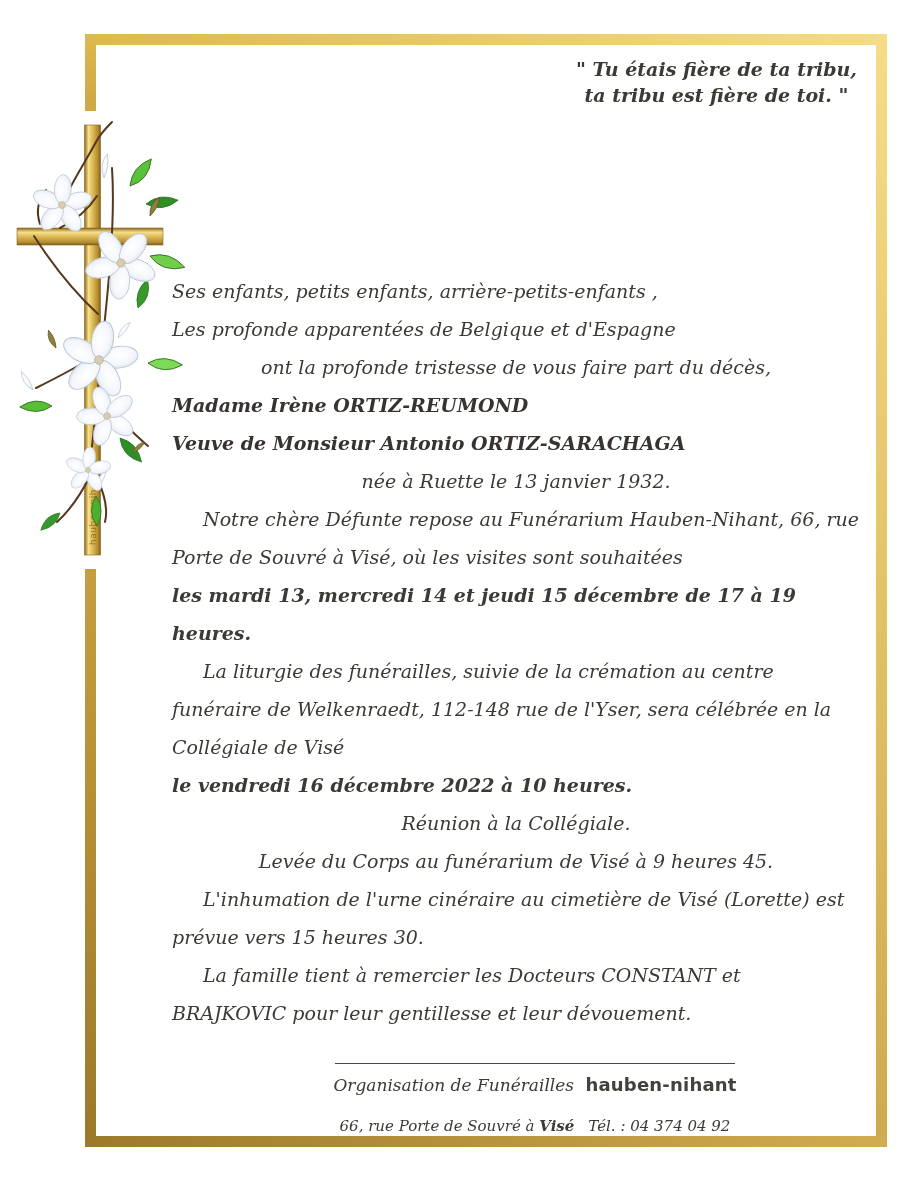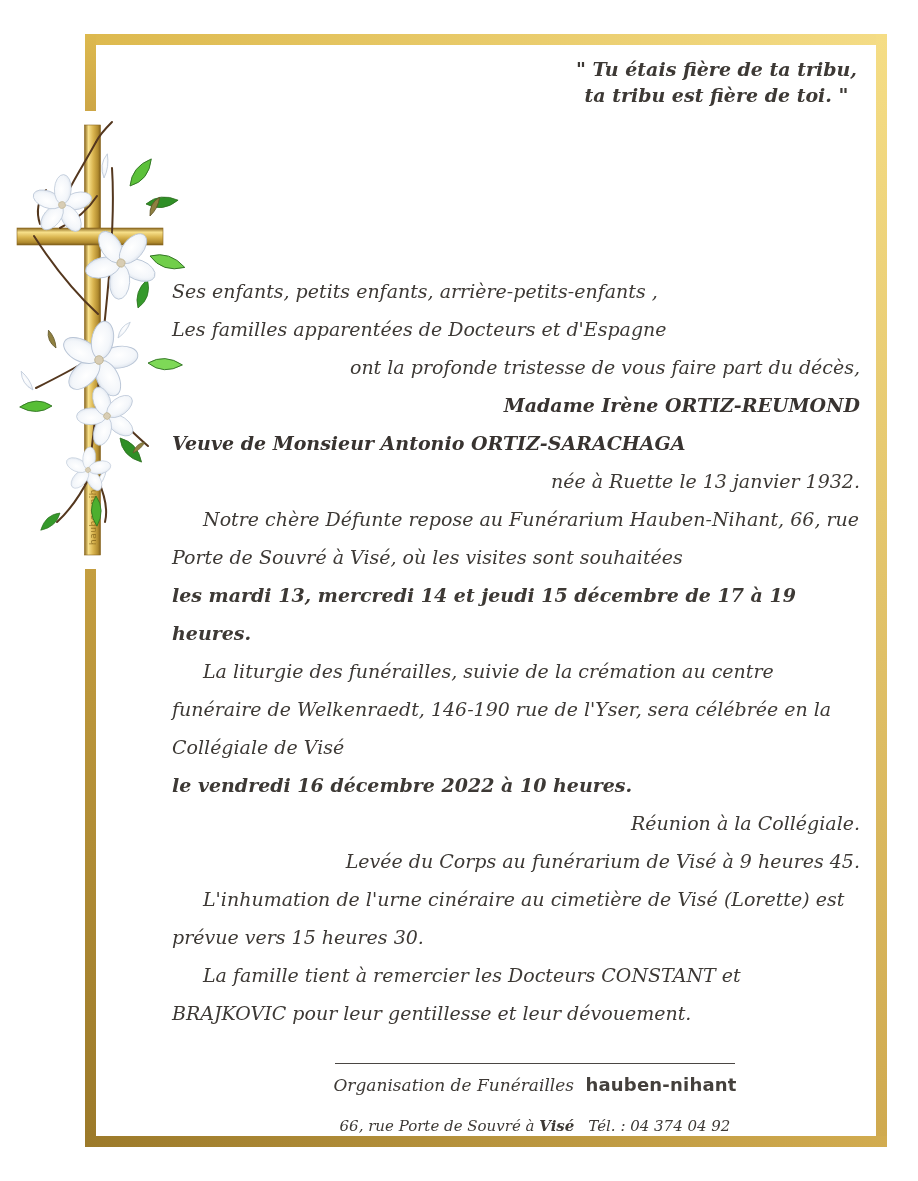--- a/index.html
+++ b/index.html
@@ -23,25 +23,25 @@
     font-style:italic; font-size:19px; line-height:26px; color:#3d3935; font-weight:600;
   }
 
   
   .art { position:absolute; left:0; top:108px; width:212px; height:492px; }
 
   
   .content { position:absolute; left:172px; top:272px; width:688px; }
   .content p { margin:0; font-style:italic; font-size:19px; line-height:38px; }
   .indent { text-indent:31px; }
-  .center { text-align:right; }
+  .center { text-align:center; }
   .sched  { font-weight:bold; font-size:20.5px; }
   .date-line { font-weight:bold; font-size:23px; line-height:40px; text-align:left; }
   .name-title {
-    font-weight:bold; font-style:italic; text-align:right;
+    font-weight:bold; font-style:italic; text-align:left;
     font-size:33px; line-height:44px; margin:6px 0 0 0; color:#383330;
   }
   .widow-line {
     font-weight:bold; font-style:italic; text-align:left;
     font-size:23px; line-height:36px; margin:8px 0 0 0; color:#383330;
   }
   .mt0{margin-top:0} .mt2{margin-top:2px} .mt4{margin-top:4px} .mt6{margin-top:6px}
   .mt8{margin-top:8px} .mt14{margin-top:14px}
 
   
@@ -153,31 +153,31 @@
         <use href="#flw" transform="translate(121,155) rotate(22) scale(1.25)"></use>
         <use href="#flw" transform="translate(99,252) rotate(-8) scale(1.35)"></use>
         <use href="#flw" transform="translate(107,308) rotate(35) scale(1.05)"></use>
         <use href="#flw" transform="translate(88,362) rotate(60) scale(0.8)"></use>
       </g>
     </svg>
   </div>
 
   <div class="content">
     <p>Ses enfants, petits enfants, arrière-petits-enfants ,</p>
-    <p>Les familles apparentées de Docteurs et d'Espagne</p>
+    <p>Les profonde apparentées de Belgique et d'Espagne</p>
     <p class="center mt14">ont la profonde tristesse de vous faire part du décès,</p>
 
     <p class="name-title">Madame Irène ORTIZ-REUMOND</p>
     <p class="widow-line">Veuve de Monsieur Antonio ORTIZ-SARACHAGA</p>
     <p class="center mt4">née à Ruette le 13 janvier 1932.</p>
 
     <p class="indent mt8">Notre chère Défunte repose au Funérarium Hauben-Nihant, 66, rue Porte de Souvré à Visé, où les visites sont souhaitées</p>
     <p class="sched">les mardi 13, mercredi 14 et jeudi 15 décembre de 17 à 19 heures.</p>
 
-    <p class="indent mt6">La liturgie des funérailles, suivie de la crémation au centre funéraire de Welkenraedt, 146-190 rue de l'Yser, sera célébrée en la Collégiale de Visé</p>
+    <p class="indent mt6">La liturgie des funérailles, suivie de la crémation au centre funéraire de Welkenraedt, 112-148 rue de l'Yser, sera célébrée en la Collégiale de Visé</p>
     <p class="date-line mt2">le vendredi 16 décembre 2022 à 10 heures.</p>
 
     <p class="center mt0">Réunion à la Collégiale.</p>
     <p class="center mt4">Levée du Corps au funérarium de Visé à 9 heures 45.</p>
 
     <p class="indent mt0">L'inhumation de l'urne cinéraire au cimetière de Visé (Lorette) est prévue vers 15 heures 30.</p>
     <p class="indent mt4">La famille tient à remercier les Docteurs CONSTANT et BRAJKOVIC pour leur gentillesse et leur dévouement.</p>
   </div>
 
   <div class="footer">

